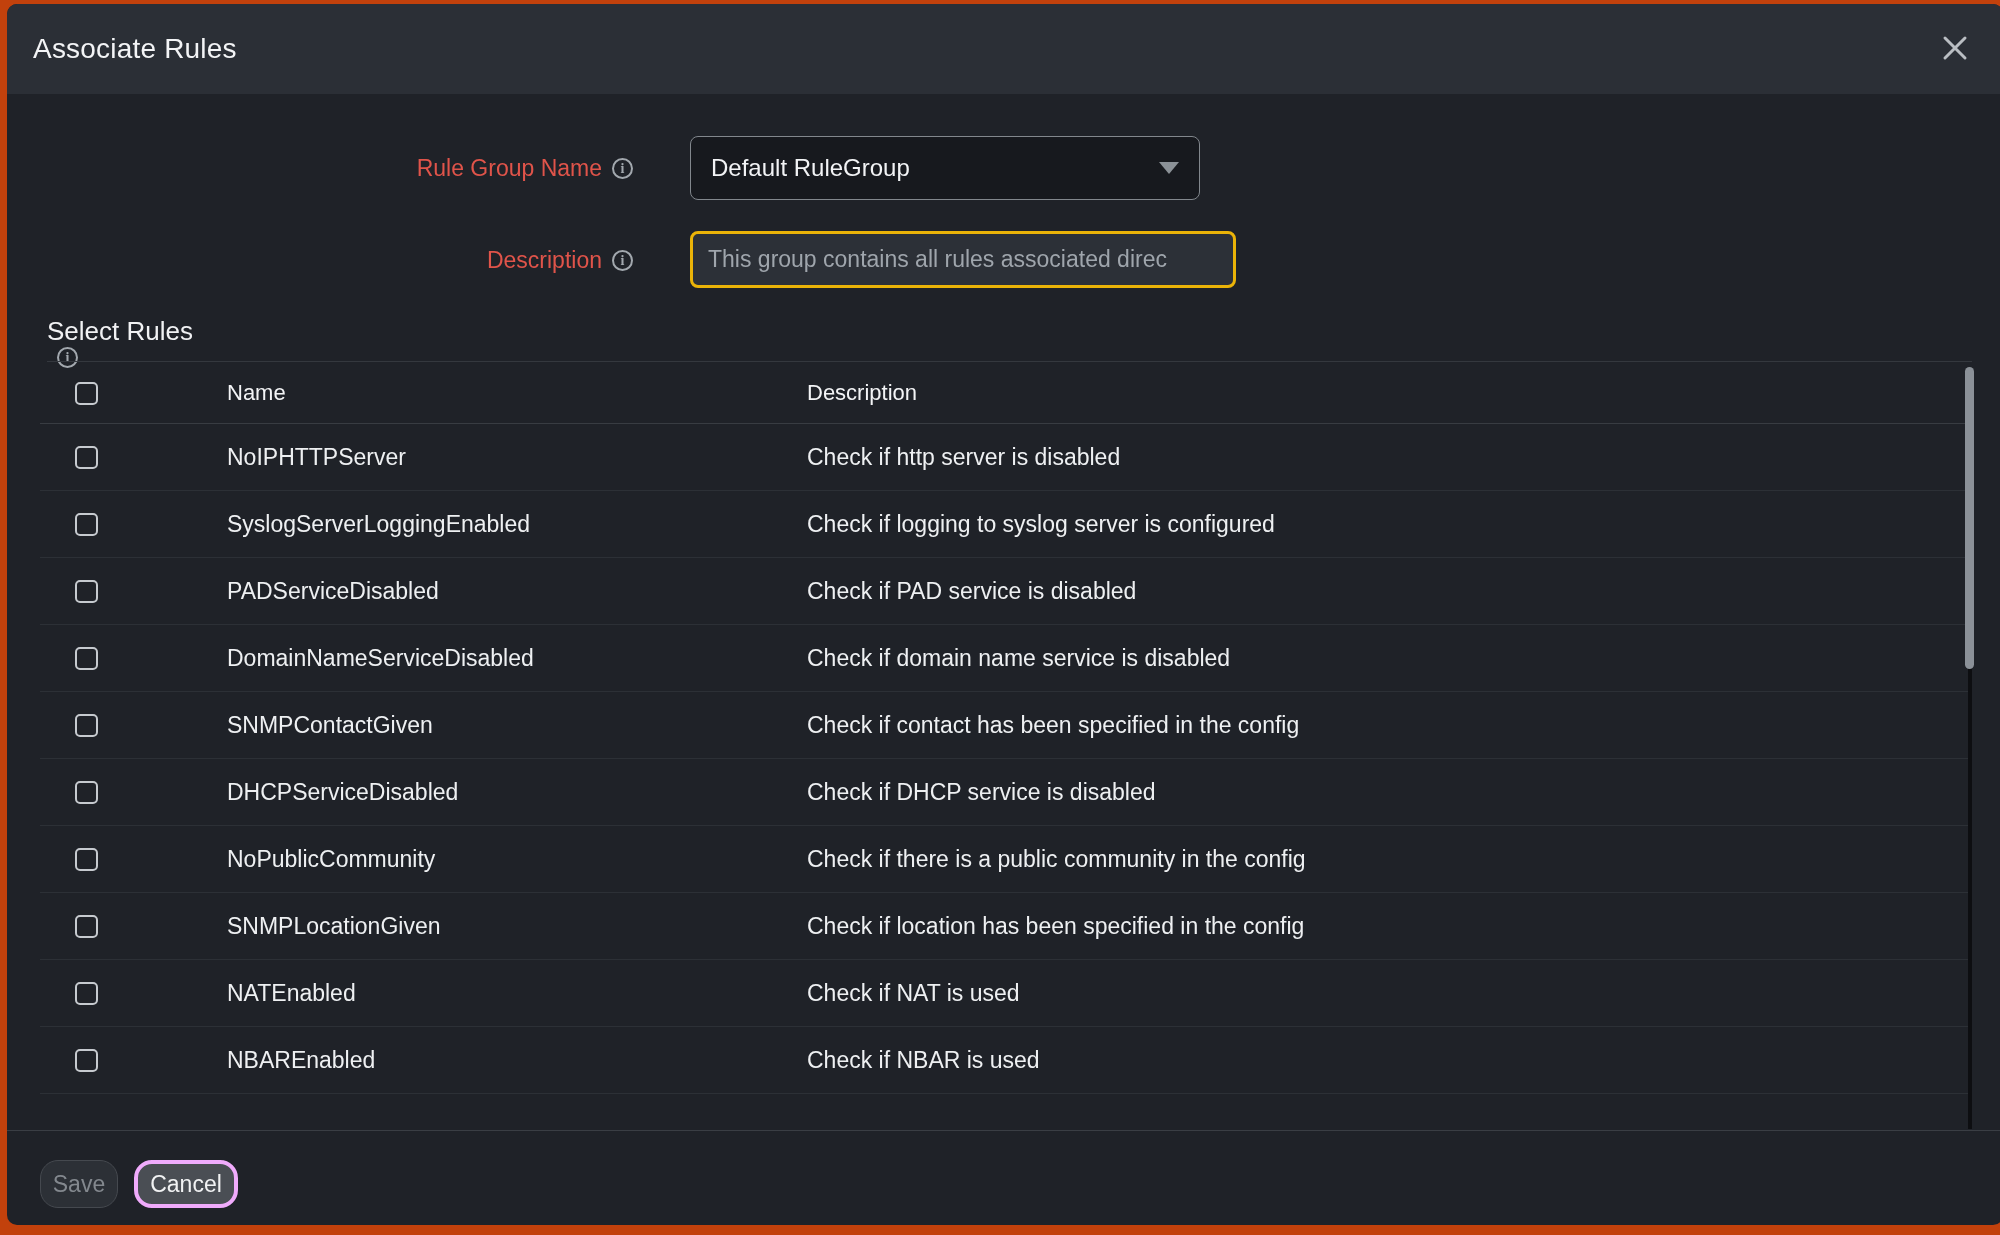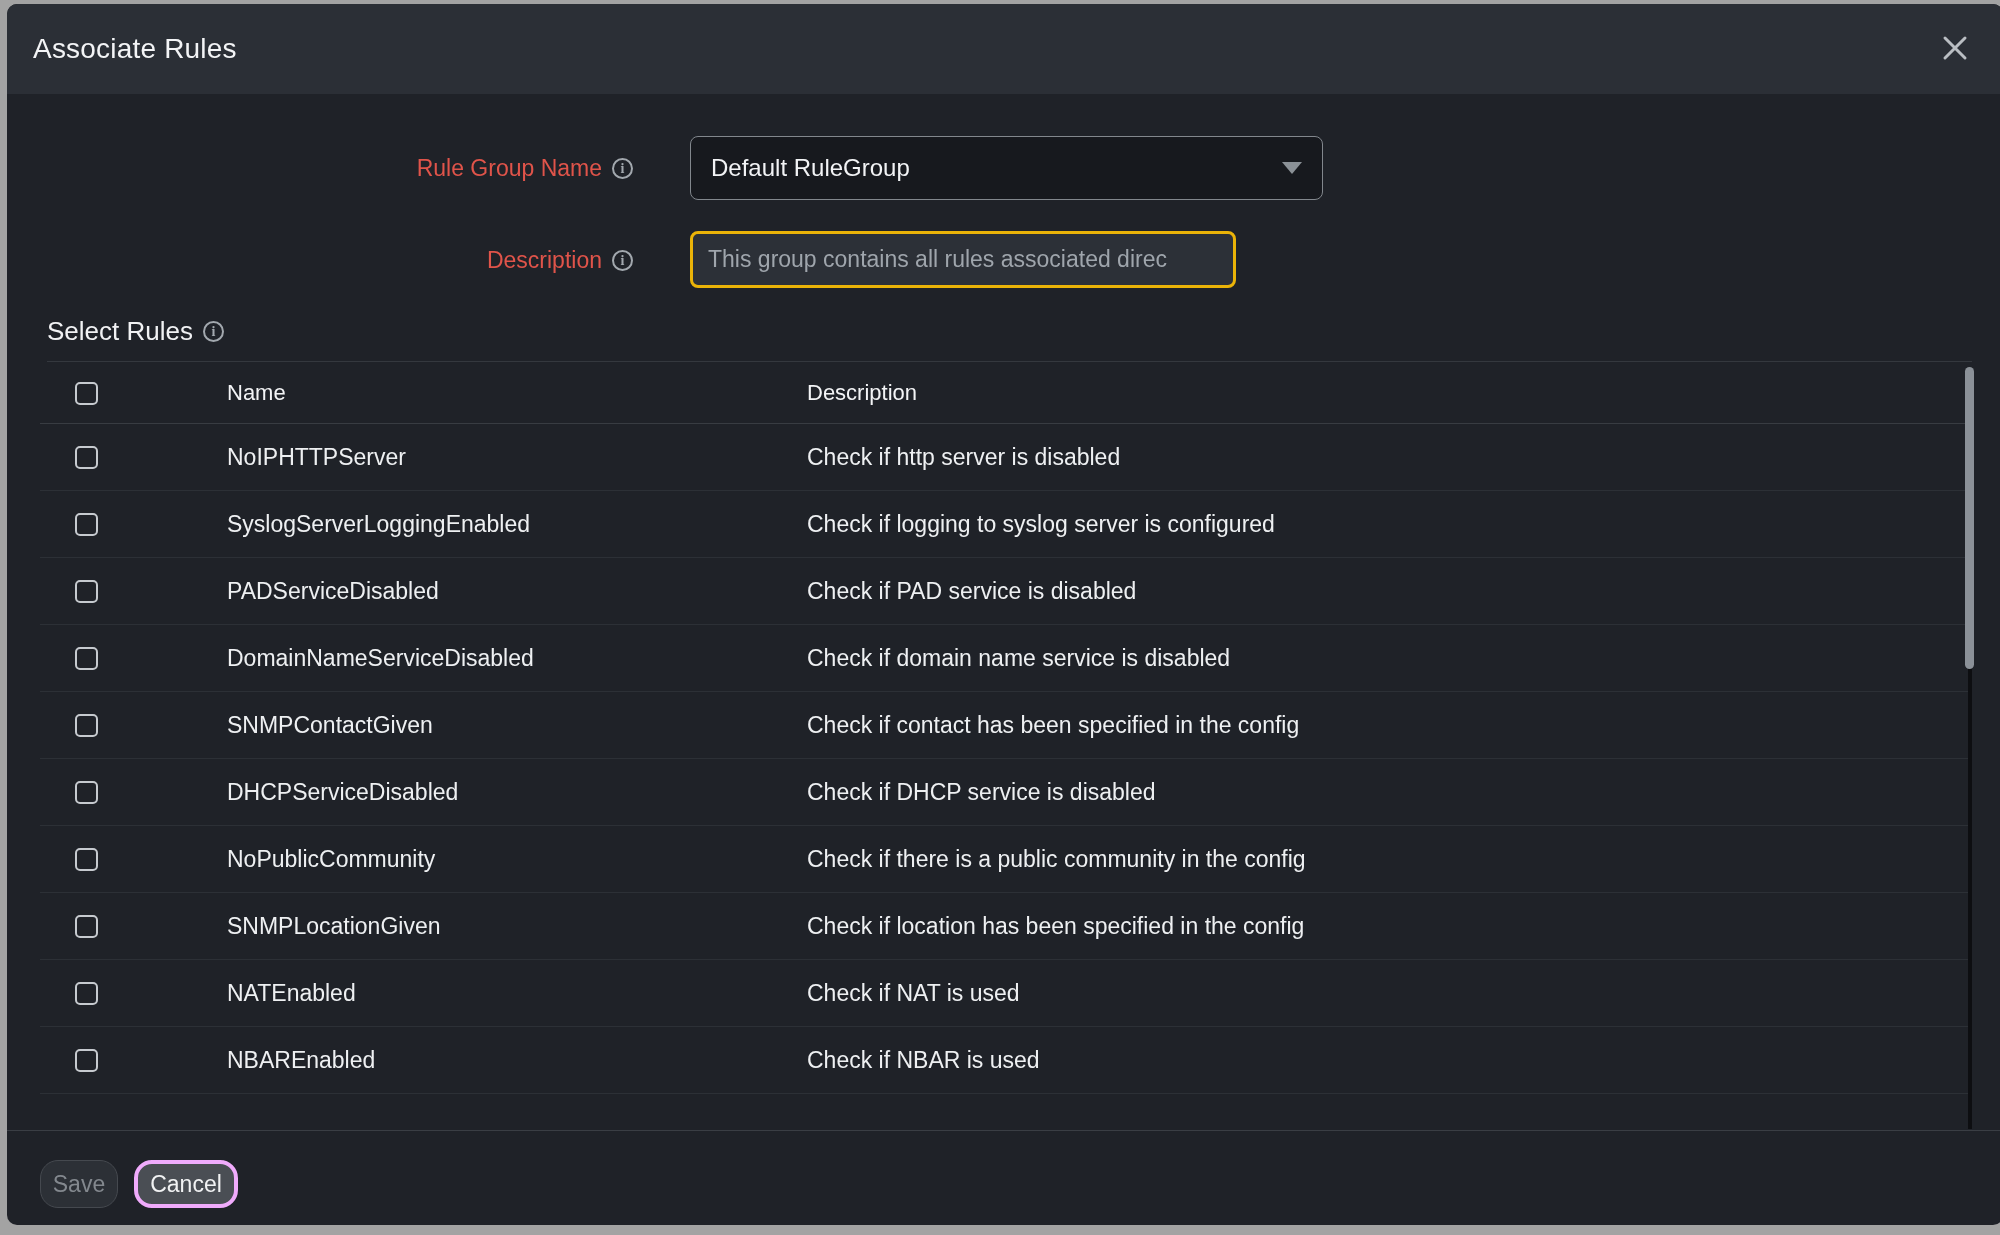--- a/index.html
+++ b/index.html
@@ -1,36 +1,36 @@
 <!DOCTYPE html>
 <html><head>
 <meta charset="utf-8">
 <style>
   html,body{margin:0;padding:0;background:#121318;}
   *{box-sizing:border-box;font-family:"Liberation Sans", sans-serif;}
-  .page{position:relative;width:2000px;height:1235px;background:#a3a3a3;overflow:hidden;}
+  .page{position:relative;width:2000px;height:1235px;background:#c2410c;overflow:hidden;}
   .modal{position:absolute;left:7px;top:4px;width:1996px;height:1221px;background:#1f2228;border-radius:10px;overflow:hidden;}
   .modal-header{position:absolute;left:0;top:0;width:100%;height:90px;background:#2b2f36;display:flex;align-items:center;padding:0 26px;}
   .modal-title{color:#f3f4f6;font-size:28px;font-weight:500;letter-spacing:.2px;}
   .close-btn{position:absolute;right:34px;top:32px;width:28px;height:28px;cursor:pointer;display:flex;align-items:center;justify-content:center;}
 
   
   .field-label-box{position:absolute;display:flex;align-items:center;justify-content:flex-end;width:400px;}
   .field-label{color:#e0544a;font-size:23px;margin-left:24px;}
   .info-icon{display:inline-flex;align-items:center;justify-content:center;width:21px;height:21px;border:2px solid #a2a8ae;border-radius:50%;color:#a2a8ae;font-size:14px;margin-left:10px;flex:0 0 auto;}
   .info-icon::before{content:'i';font-family:"Liberation Serif",serif;font-weight:bold;}
   .label-rg{left:226px;top:151px;}
   .label-desc{left:226px;top:243px;}
-  .select-box{position:absolute;left:683px;top:132px;width:633px;height:64px;background:#17191e;border:1px solid #82878d;border-radius:8px;display:flex;align-items:center;padding:0 20px;cursor:pointer;}
+  .select-box{position:absolute;left:683px;top:132px;width:510px;height:64px;background:#17191e;border:1px solid #82878d;border-radius:8px;display:flex;align-items:center;padding:0 20px;cursor:pointer;}
   .select-value{color:#f2f3f5;font-size:24px;flex:1;}
   .select-caret{width:0;height:0;border-left:10px solid transparent;border-right:10px solid transparent;border-top:12px solid #8b9197;}
   .desc-input{position:absolute;left:683px;top:227px;width:546px;height:57px;background:#2c3037;border:3px solid #eab308;border-radius:8px;color:#9fa5ac;font-size:23px;padding:0 15px;outline:none;}
 
   
-  .rules-heading{position:absolute;left:40px;top:312px;display:flex;align-items:center;color:#f1f2f4;font-size:26px;}
+  .rules-heading{position:absolute;left:40px;top:312px;display:flex;align-items:flex-start;color:#f1f2f4;font-size:26px;flex-direction:column;}
   .heading-divider{position:absolute;left:40px;top:357px;width:1925px;height:1px;background:#34383e;}
 
   
   .rules-table{position:absolute;left:0;top:358px;width:1996px;}
   .t-row{position:relative;display:flex;align-items:center;height:67px;}
   .t-row::after{content:'';position:absolute;left:33px;right:31px;bottom:0;height:1px;background:#2c3036;}
   .t-head{height:62px;}
   .t-head::after{background:#383c42;}
   .cell-check{width:220px;padding-left:68px;display:flex;align-items:center;}
   .checkbox{width:23px;height:23px;border:2px solid #c6cacf;border-radius:5px;background:transparent;cursor:pointer;flex:0 0 auto;}

